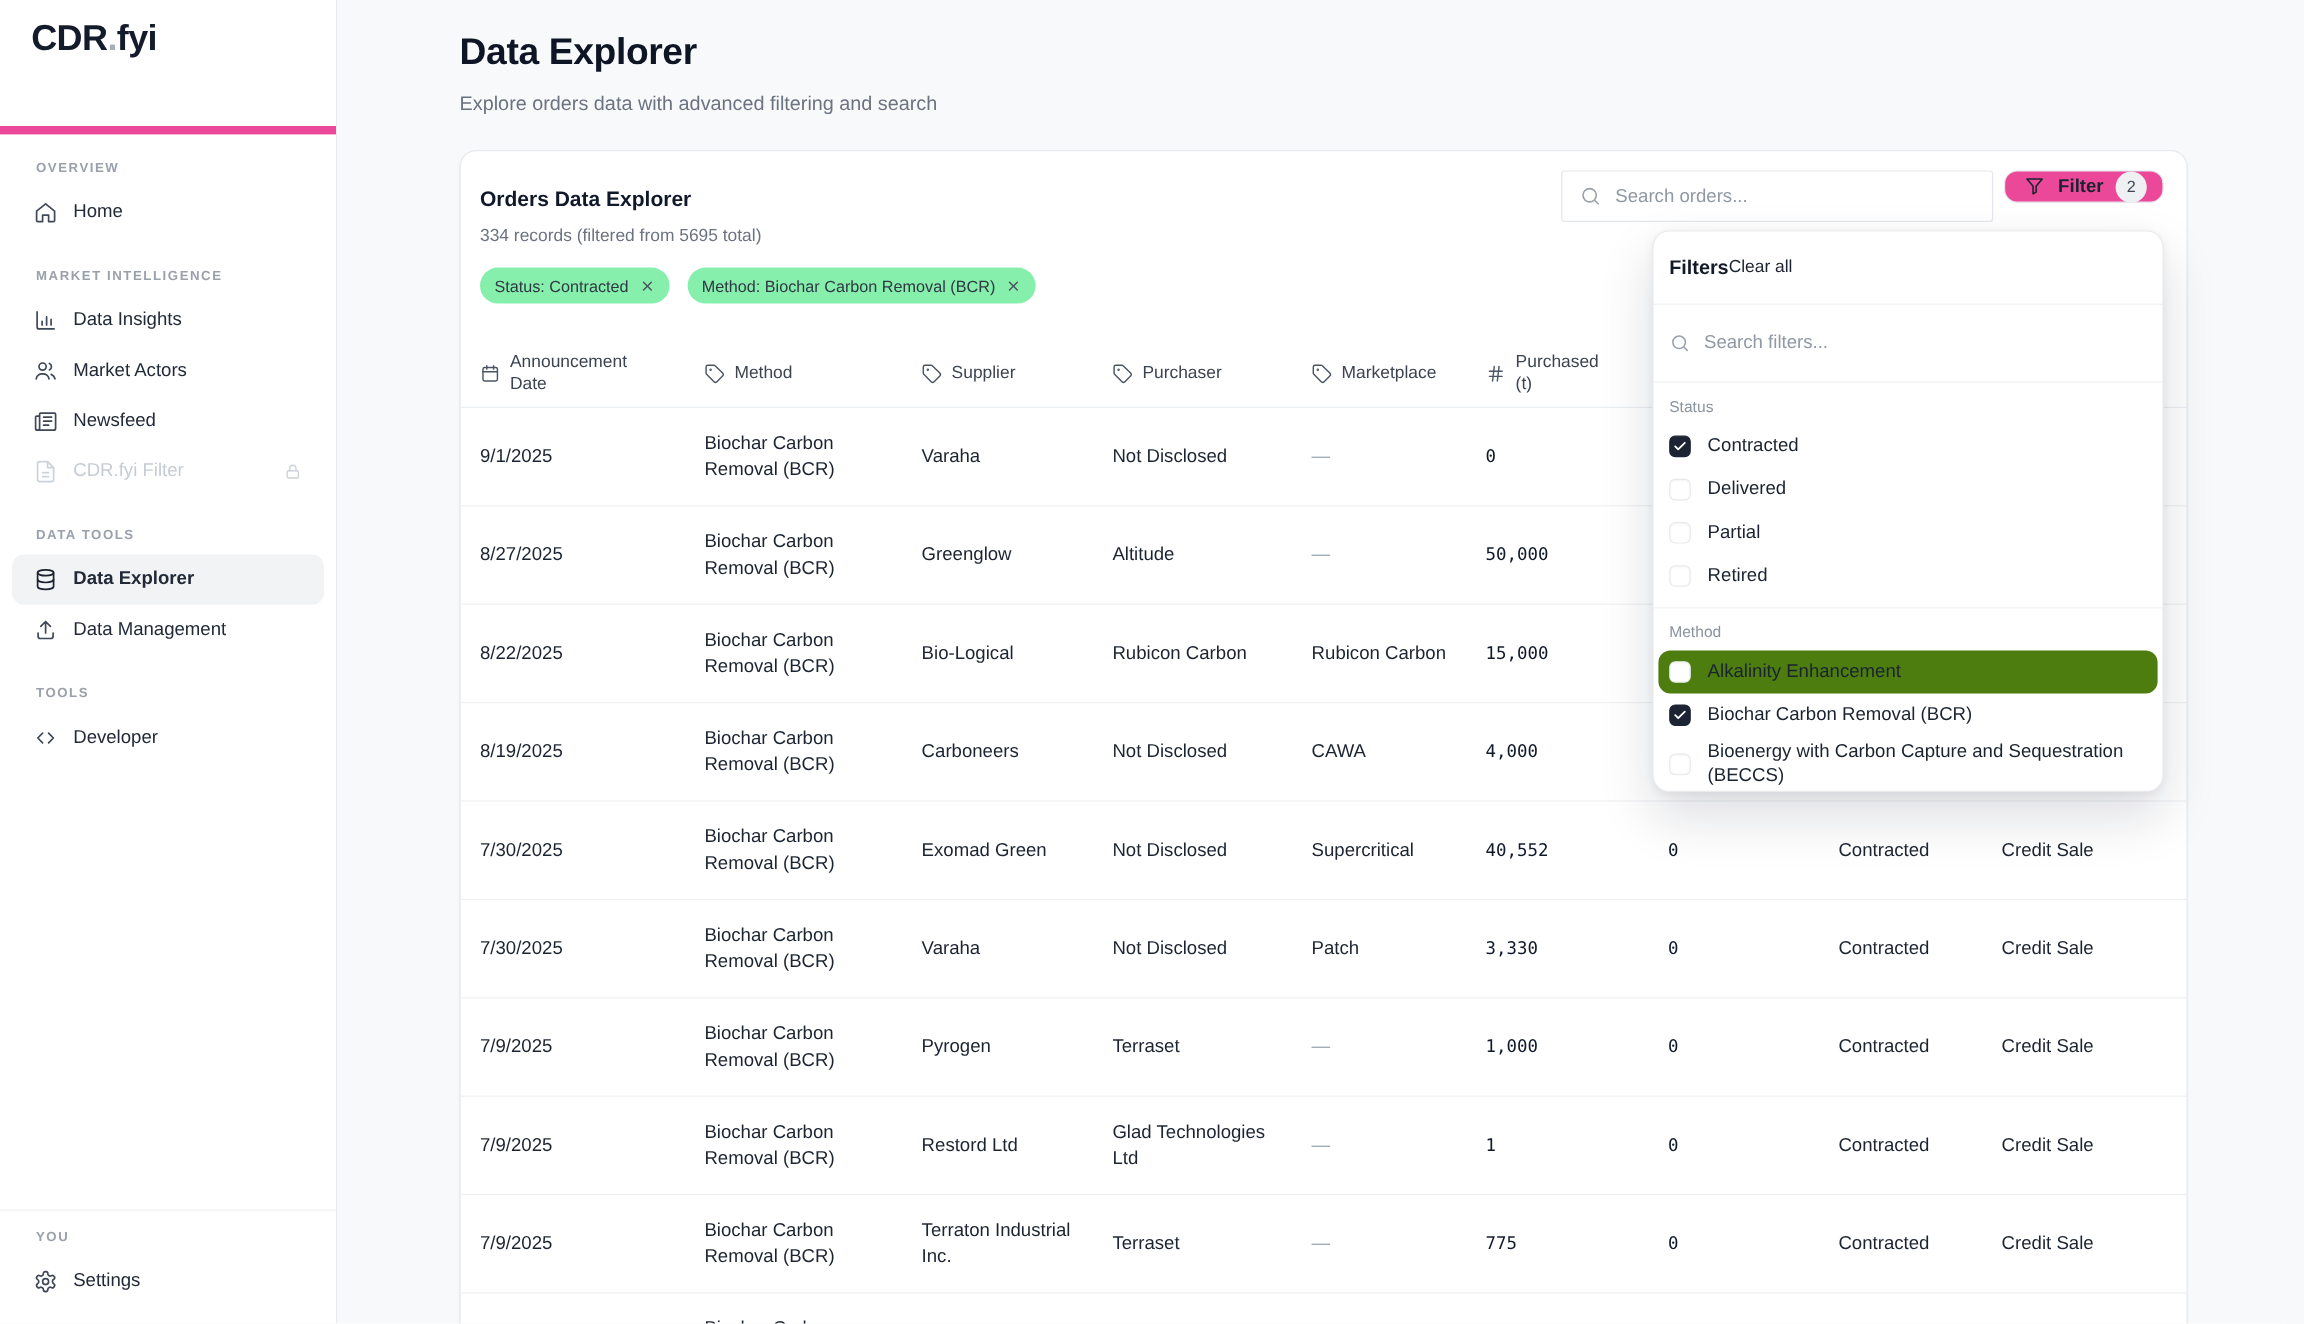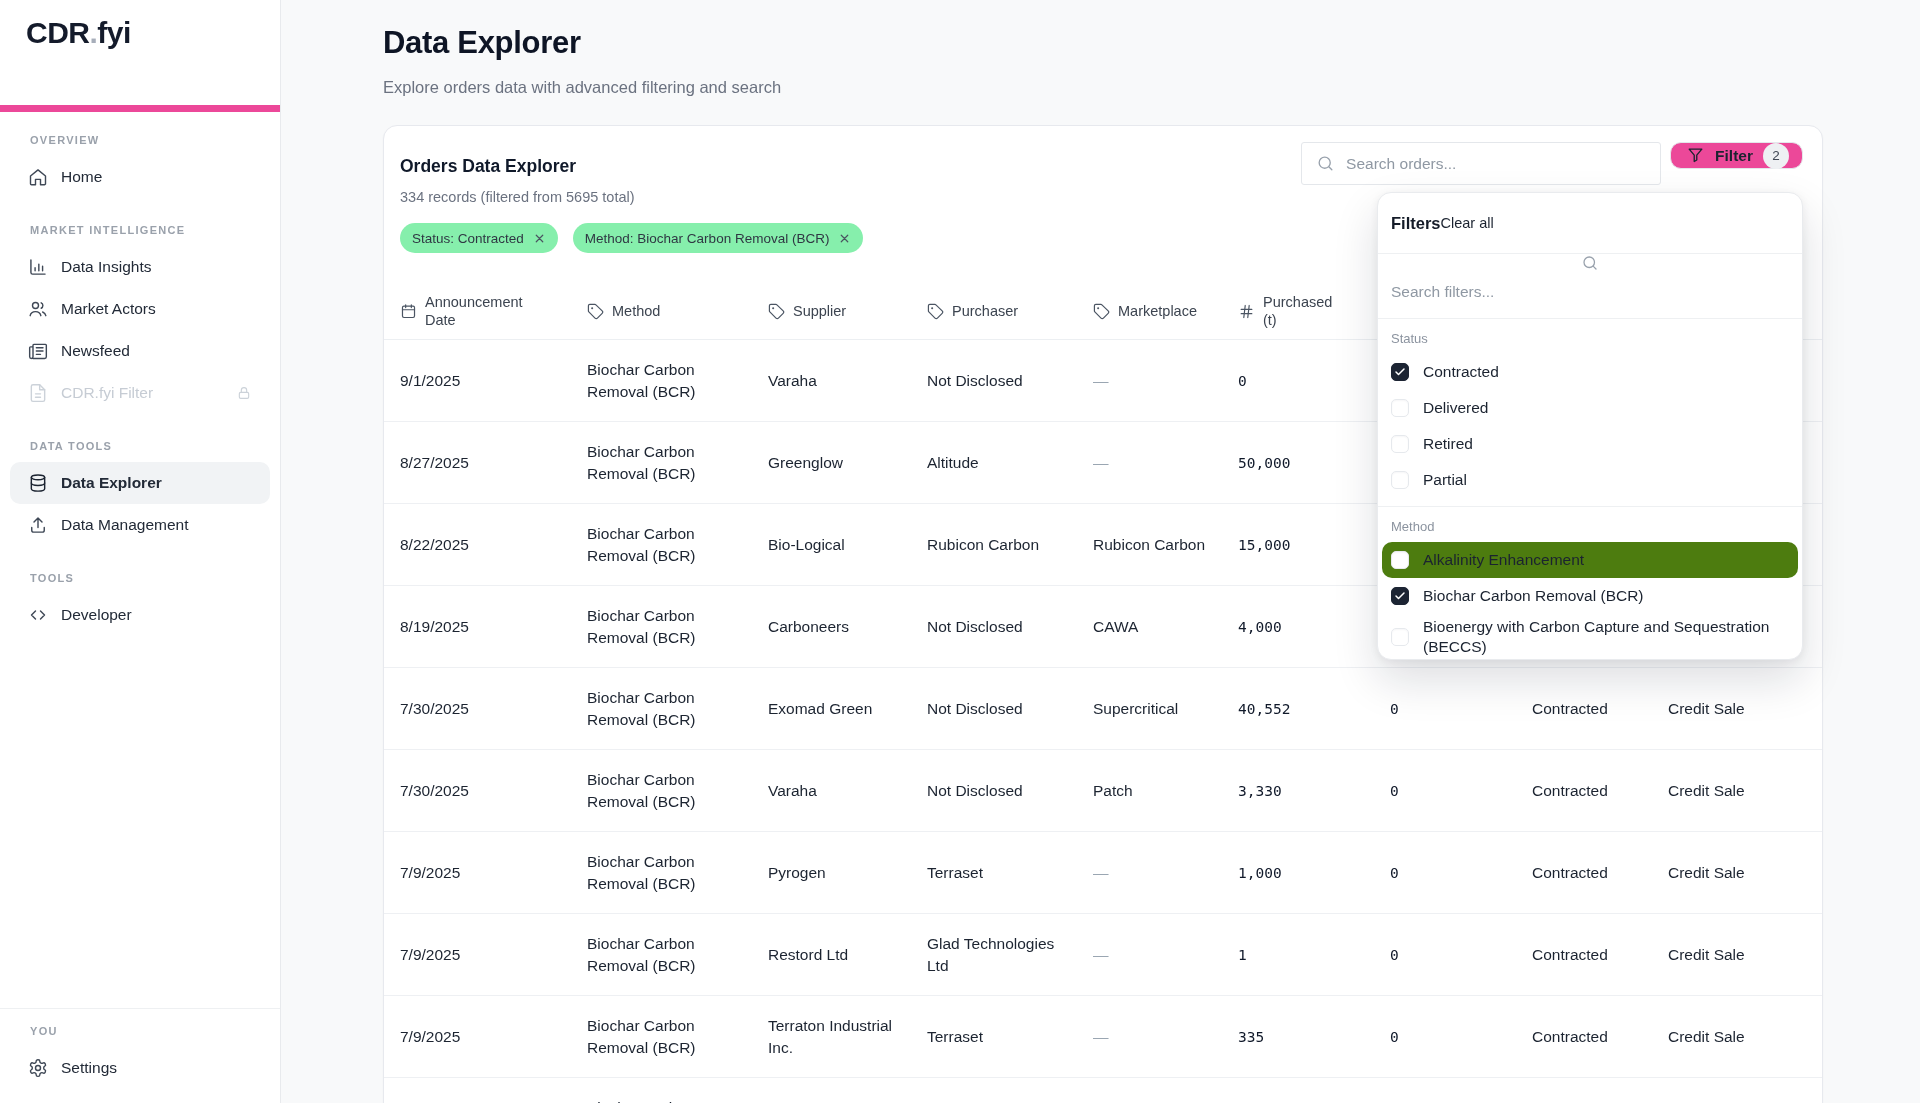--- a/index.html
+++ b/index.html
@@ -64,21 +64,21 @@
   .trow { min-height:82px; align-items:center; border-bottom:1px solid #eef0f3; }
   .cell { padding-right:20px; font-size:15.5px; line-height:1.38; color:#1c2431; }
   .cell.num { font-family:"DejaVu Sans Mono","Liberation Mono",monospace; font-size:14.5px; color:#10192a; }
   .cell.dash { color:#9aa6b2; }
 
   
   .filter-panel { position:absolute; left:1377px; top:192px; width:426px; height:468px; background:#fff; border:1px solid #e9ebee; border-radius:14px; box-shadow:0 20px 45px rgba(15,23,42,.14), 0 2px 8px rgba(15,23,42,.06); overflow:hidden; z-index:50; }
   .panel-header { height:60px; display:flex; align-items:center; justify-content:flex-start; padding:0 28px 0 13px; }
   .panel-title { font-size:16.5px; font-weight:700; color:#141b28; }
   .clear-all { border:none; background:none; font-family:inherit; font-size:14.5px; font-weight:500; color:#1b2330; cursor:pointer; }
-  .panel-search { height:66px; display:flex; align-items:center; gap:11px; padding:0 13px; border-top:1px solid #eef0f2; border-bottom:1px solid #eef0f2; cursor:text;flex-direction:column; }
+  .panel-search { height:66px; display:flex; align-items:center; gap:11px; padding:0 13px; border-top:1px solid #eef0f2; border-bottom:1px solid #eef0f2; cursor:text; }
   .panel-search .icn { width:18px; height:18px; color:#98a1ac; }
   .group { padding:12px 2px 8px; }
   .group-label { font-size:13px; font-weight:500; color:#8b939f; padding:0 0 8px 11px; }
   .option { display:flex; align-items:center; gap:14px; min-height:36px; padding:2px 9px; margin:0 2px; border-radius:10px; font-size:15.5px; color:#1b2330; line-height:1.3; cursor:pointer; }
   .option.highlight { background:#4d7c0f; }
   .option-label { padding-top:1px; }
   .panel-divider { border-top:1px solid #eef0f2; }
   .checkbox { width:18px; height:18px; border-radius:5px; border:1.5px solid #e6e9ed; background:#fff; box-shadow:inset 0 1px 2px rgba(16,24,40,.04); display:inline-flex; align-items:center; justify-content:center; flex:none; cursor:pointer; }
   .checkbox.checked { background:#1c2433; border-color:#1c2433; box-shadow:none; }
   .checkbox svg { width:12px; height:12px; fill:none; stroke:#fff; stroke-width:3; stroke-linecap:round; stroke-linejoin:round; }
@@ -397,21 +397,21 @@
               <div class="cell num"><span>0</span></div>
               <div class="cell"><span>Contracted</span></div>
               <div class="cell"><span>Credit Sale</span></div>
             </div>
             <div class="trow">
               <div class="cell"><span>7/9/2025</span></div>
               <div class="cell"><span>Biochar Carbon Removal (BCR)</span></div>
               <div class="cell"><span>Terraton Industrial Inc.</span></div>
               <div class="cell"><span>Terraset</span></div>
               <div class="cell dash"><span>—</span></div>
-              <div class="cell num"><span>335</span></div>
+              <div class="cell num"><span>775</span></div>
               <div class="cell num"><span>0</span></div>
               <div class="cell"><span>Contracted</span></div>
               <div class="cell"><span>Credit Sale</span></div>
             </div>
             <div class="trow partial">
               <div class="cell"><span></span></div>
               <div class="cell"><span>Biochar Carbon Removal (BCR)</span></div>
               <div class="cell"><span></span></div>
               <div class="cell"><span></span></div>
               <div class="cell"><span></span></div>
@@ -449,25 +449,25 @@
               </svg>
             </span>
             <span class="option-label">Contracted</span>
           </div>
           <div class="option">
             <span class="checkbox"></span>
             <span class="option-label">Delivered</span>
           </div>
           <div class="option">
             <span class="checkbox"></span>
+            <span class="option-label">Partial</span>
+          </div>
+          <div class="option">
+            <span class="checkbox"></span>
             <span class="option-label">Retired</span>
-          </div>
-          <div class="option">
-            <span class="checkbox"></span>
-            <span class="option-label">Partial</span>
           </div>
         </div>
         <div class="panel-divider"></div>
         <div class="group">
           <div class="group-label">Method</div>
           <div class="option highlight">
             <span class="checkbox"></span>
             <span class="option-label">Alkalinity Enhancement</span>
           </div>
           <div class="option">

